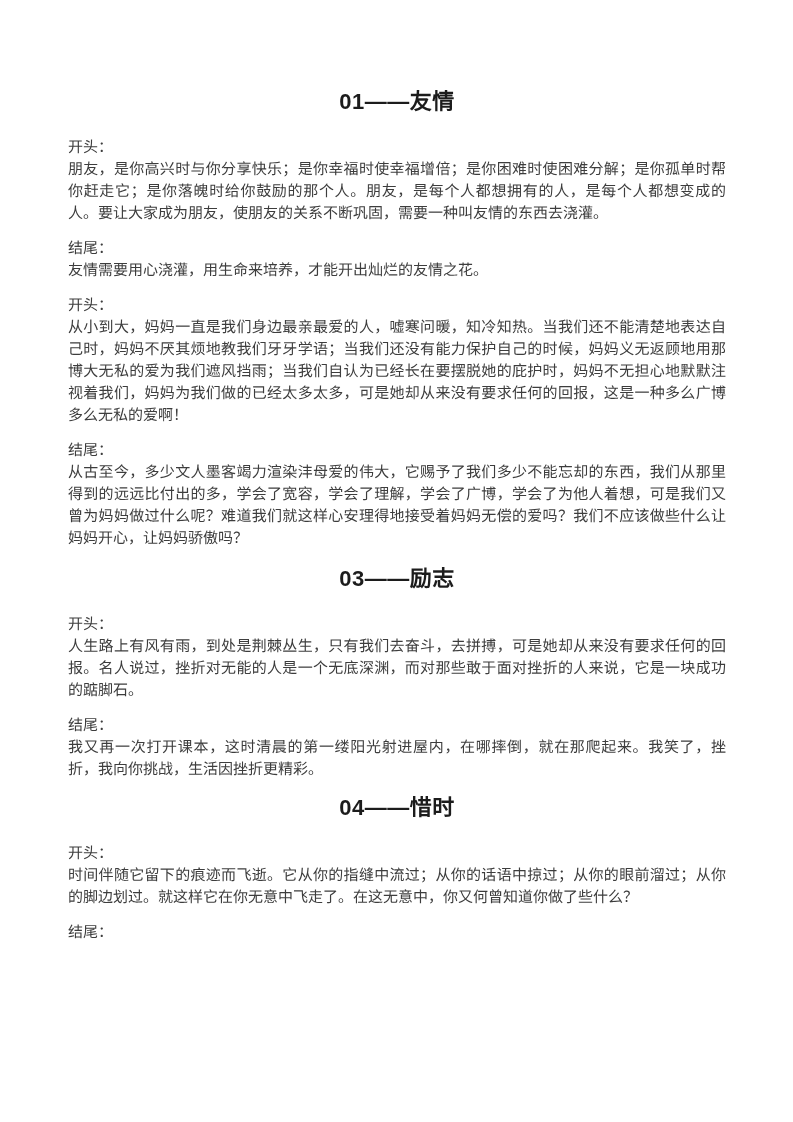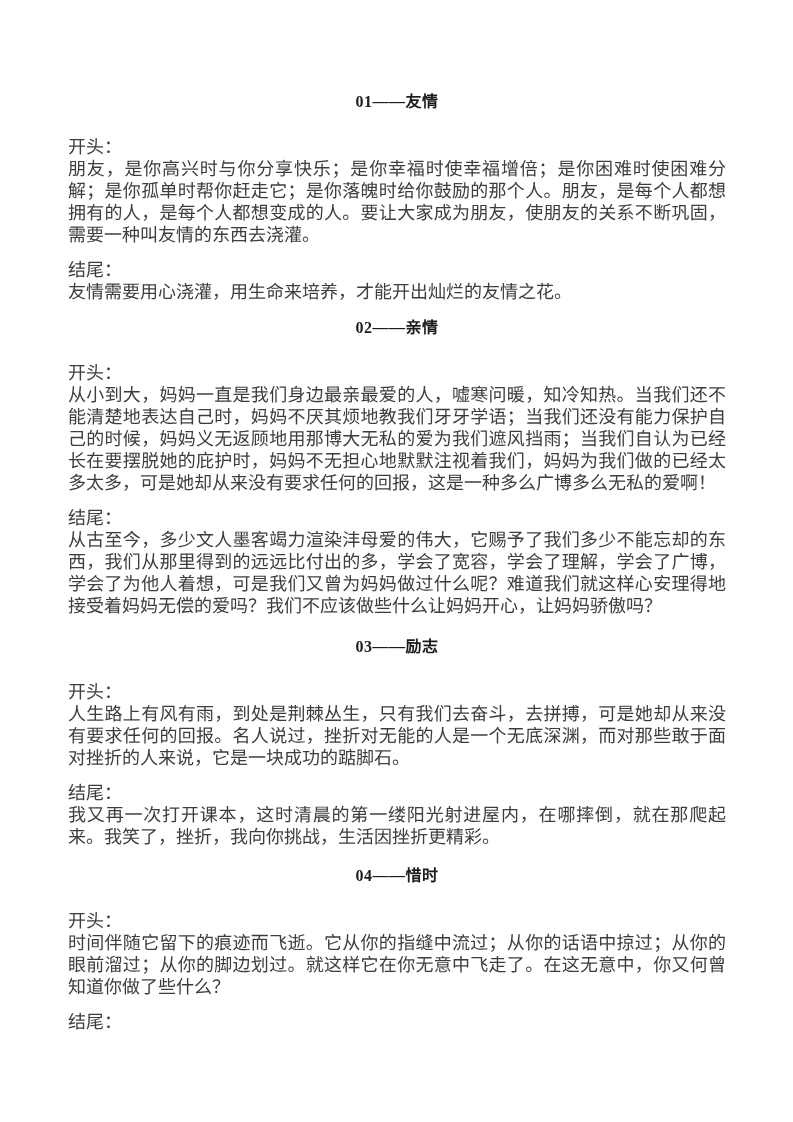--- a/index.html
+++ b/index.html
@@ -22,35 +22,35 @@
     overflow: hidden;
     color: var(--body_text, #3d3d3d);
   }
 
   .doc-section { margin: 0; }
   .doc-section.s2 { margin-top: 8px; }
   .doc-section.s3 { margin-top: 18px; }
   .doc-section.s4 { margin-top: 16px; }
 
   .sec-title {
-    font-family: Liberation Serif, serif;
-    font-size: 16px;
+    font-family: Liberation Sans, sans-serif;
+    font-size: 22px;
     font-weight: 700;
     line-height: 24px;
     text-align: center;
     color: var(--heading_text, #1c1c1c);
     letter-spacing: 0.5px;
     margin-bottom: 22px;
   }
 
   .block { margin-bottom: 13px; }
 
   .block-label,
   .block-text {
-    font-size: 18px;
+    font-size: 15px;
     line-height: 22px;
     color: var(--body_text, #3d3d3d);
   }
 
   .block-text {
     text-align: justify;
     text-justify: inter-ideograph;
     word-break: break-all;
   }
 </style>
@@ -65,21 +65,20 @@
       <div class="block-label">开头：</div>
       <p class="block-text">朋友，是你高兴时与你分享快乐；是你幸福时使幸福增倍；是你困难时使困难分解；是你孤单时帮你赶走它；是你落魄时给你鼓励的那个人。朋友，是每个人都想拥有的人，是每个人都想变成的人。要让大家成为朋友，使朋友的关系不断巩固，需要一种叫友情的东西去浇灌。</p>
     </div>
     <div class="block">
       <div class="block-label">结尾：</div>
       <p class="block-text">友情需要用心浇灌，用生命来培养，才能开出灿烂的友情之花。</p>
     </div>
   </section>
 
   <section class="doc-section s2">
-    <h2 class="sec-title">02——亲情</h2>
     <div class="block">
       <div class="block-label">开头：</div>
       <p class="block-text">从小到大，妈妈一直是我们身边最亲最爱的人，嘘寒问暖，知冷知热。当我们还不能清楚地表达自己时，妈妈不厌其烦地教我们牙牙学语；当我们还没有能力保护自己的时候，妈妈义无返顾地用那博大无私的爱为我们遮风挡雨；当我们自认为已经长在要摆脱她的庇护时，妈妈不无担心地默默注视着我们，妈妈为我们做的已经太多太多，可是她却从来没有要求任何的回报，这是一种多么广博多么无私的爱啊！</p>
     </div>
     <div class="block">
       <div class="block-label">结尾：</div>
       <p class="block-text">从古至今，多少文人墨客竭力渲染沣母爱的伟大，它赐予了我们多少不能忘却的东西，我们从那里得到的远远比付出的多，学会了宽容，学会了理解，学会了广博，学会了为他人着想，可是我们又曾为妈妈做过什么呢？难道我们就这样心安理得地接受着妈妈无偿的爱吗？我们不应该做些什么让妈妈开心，让妈妈骄傲吗？</p>
     </div>
   </section>
 

